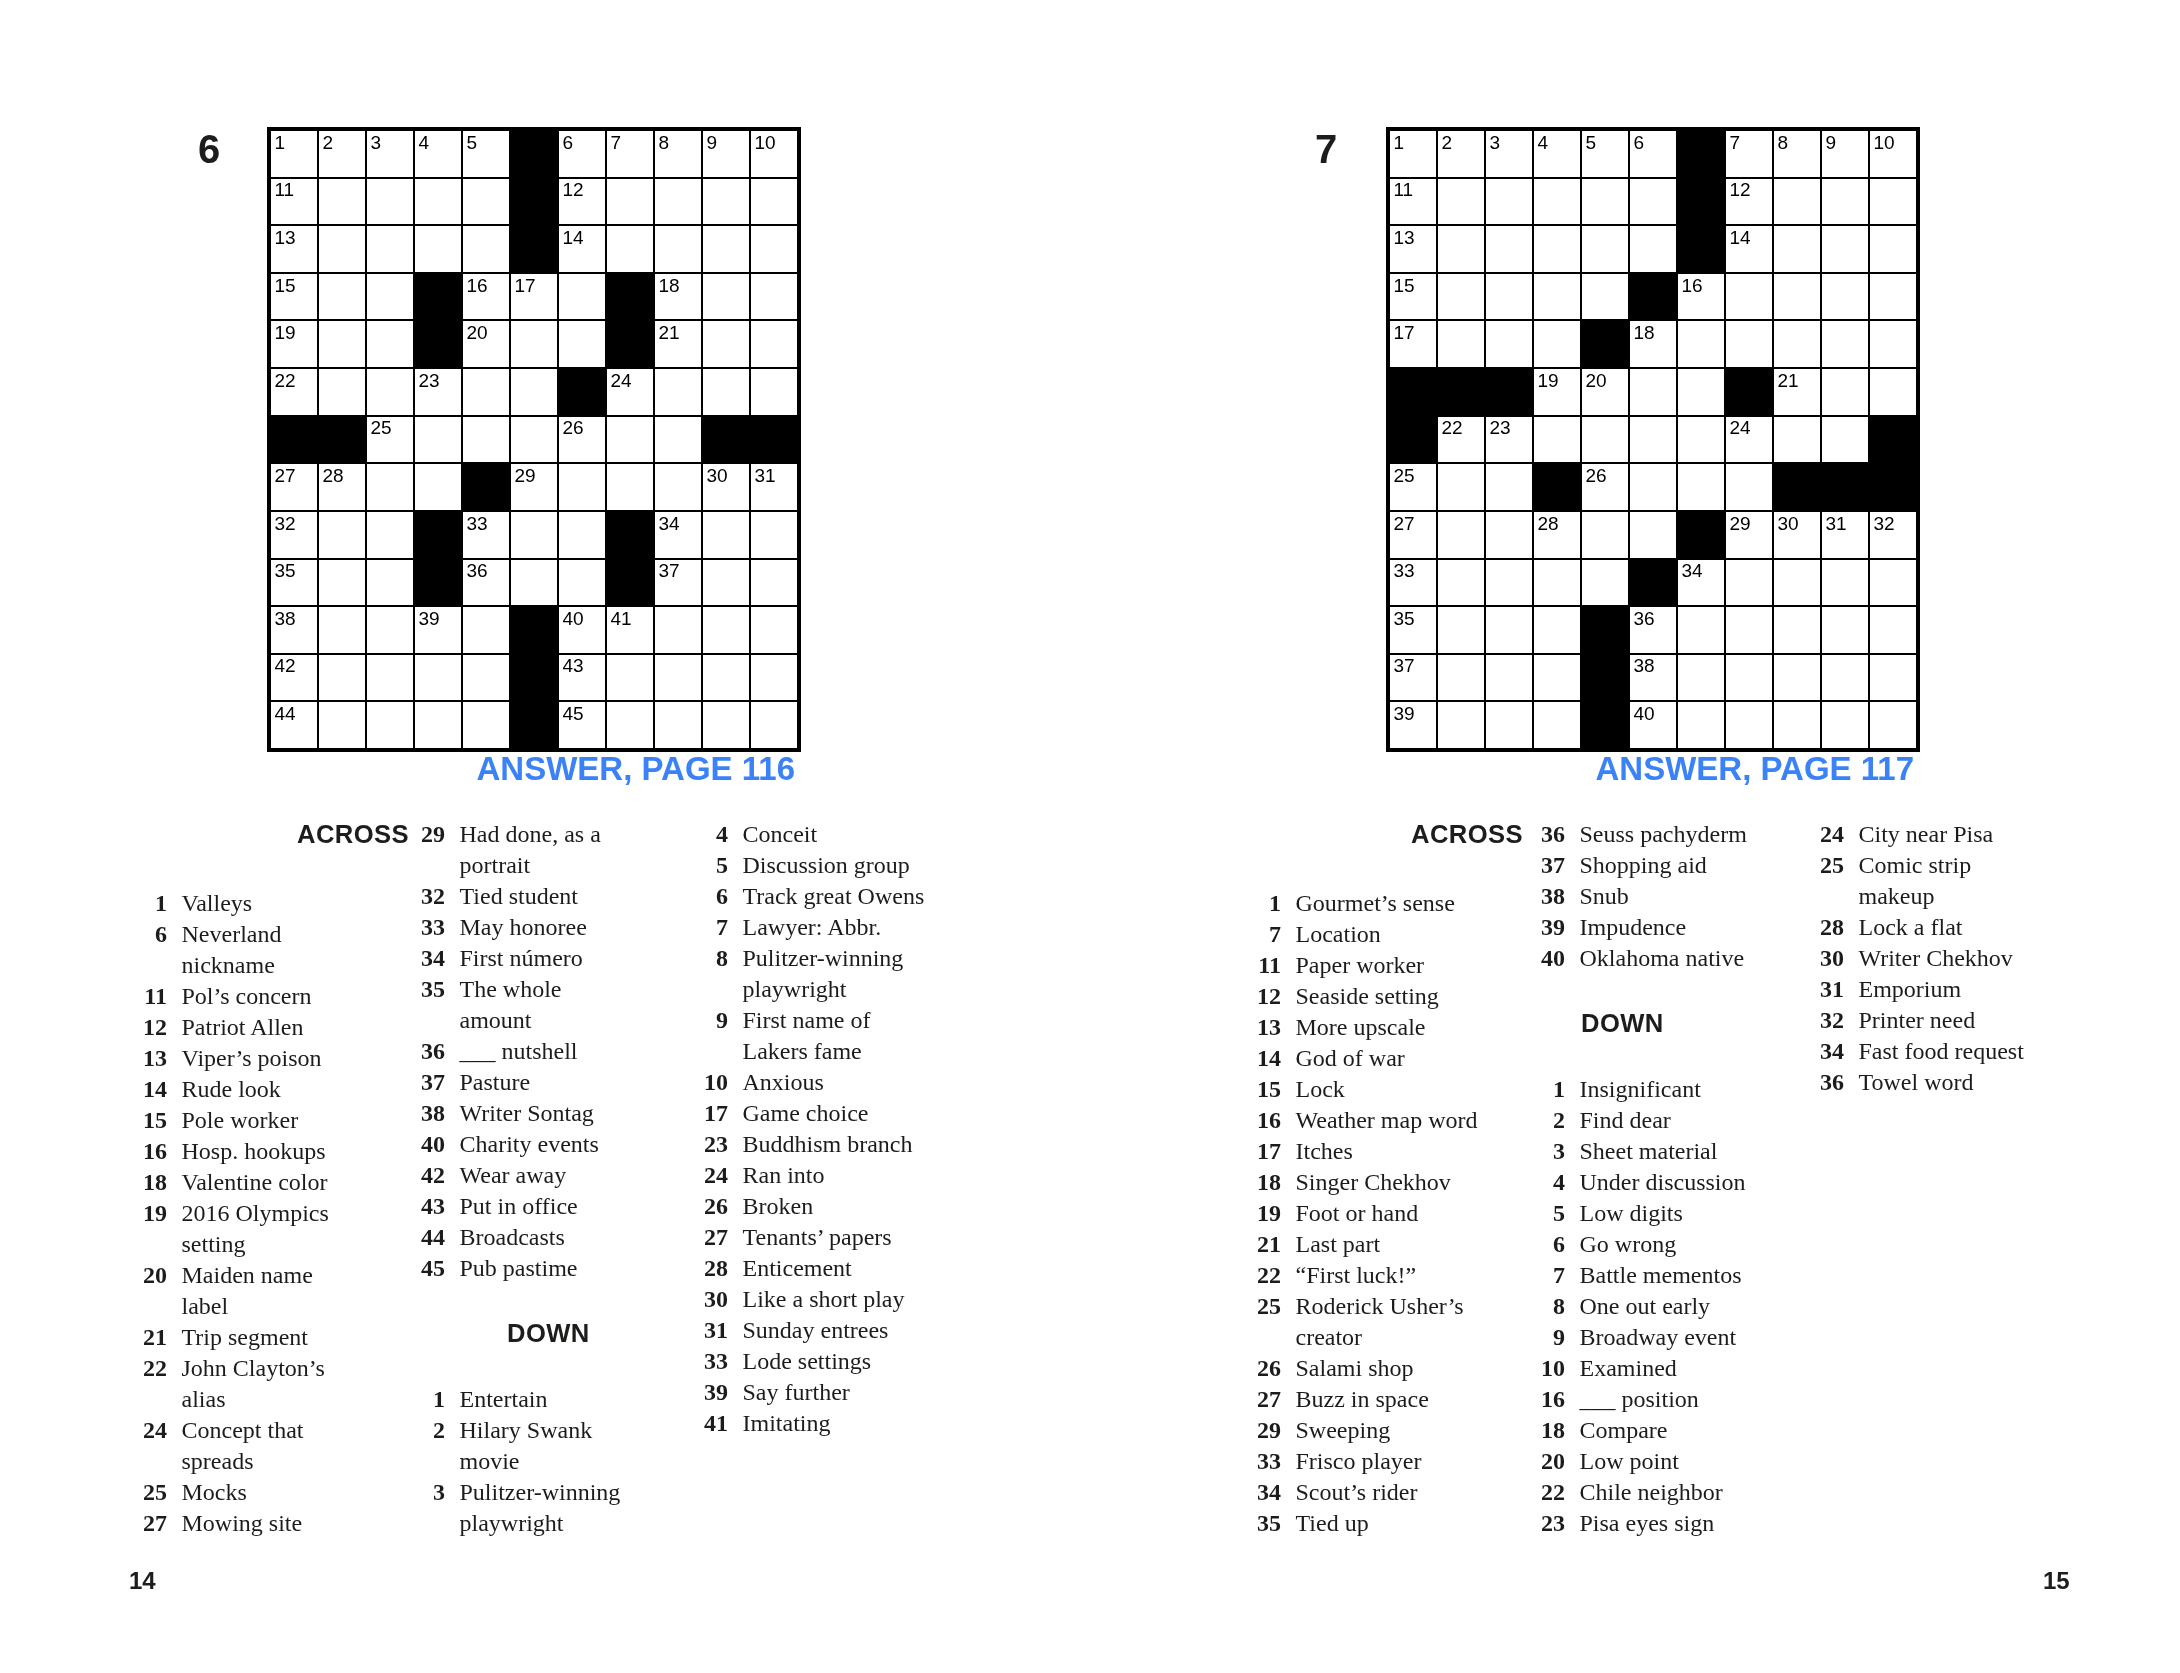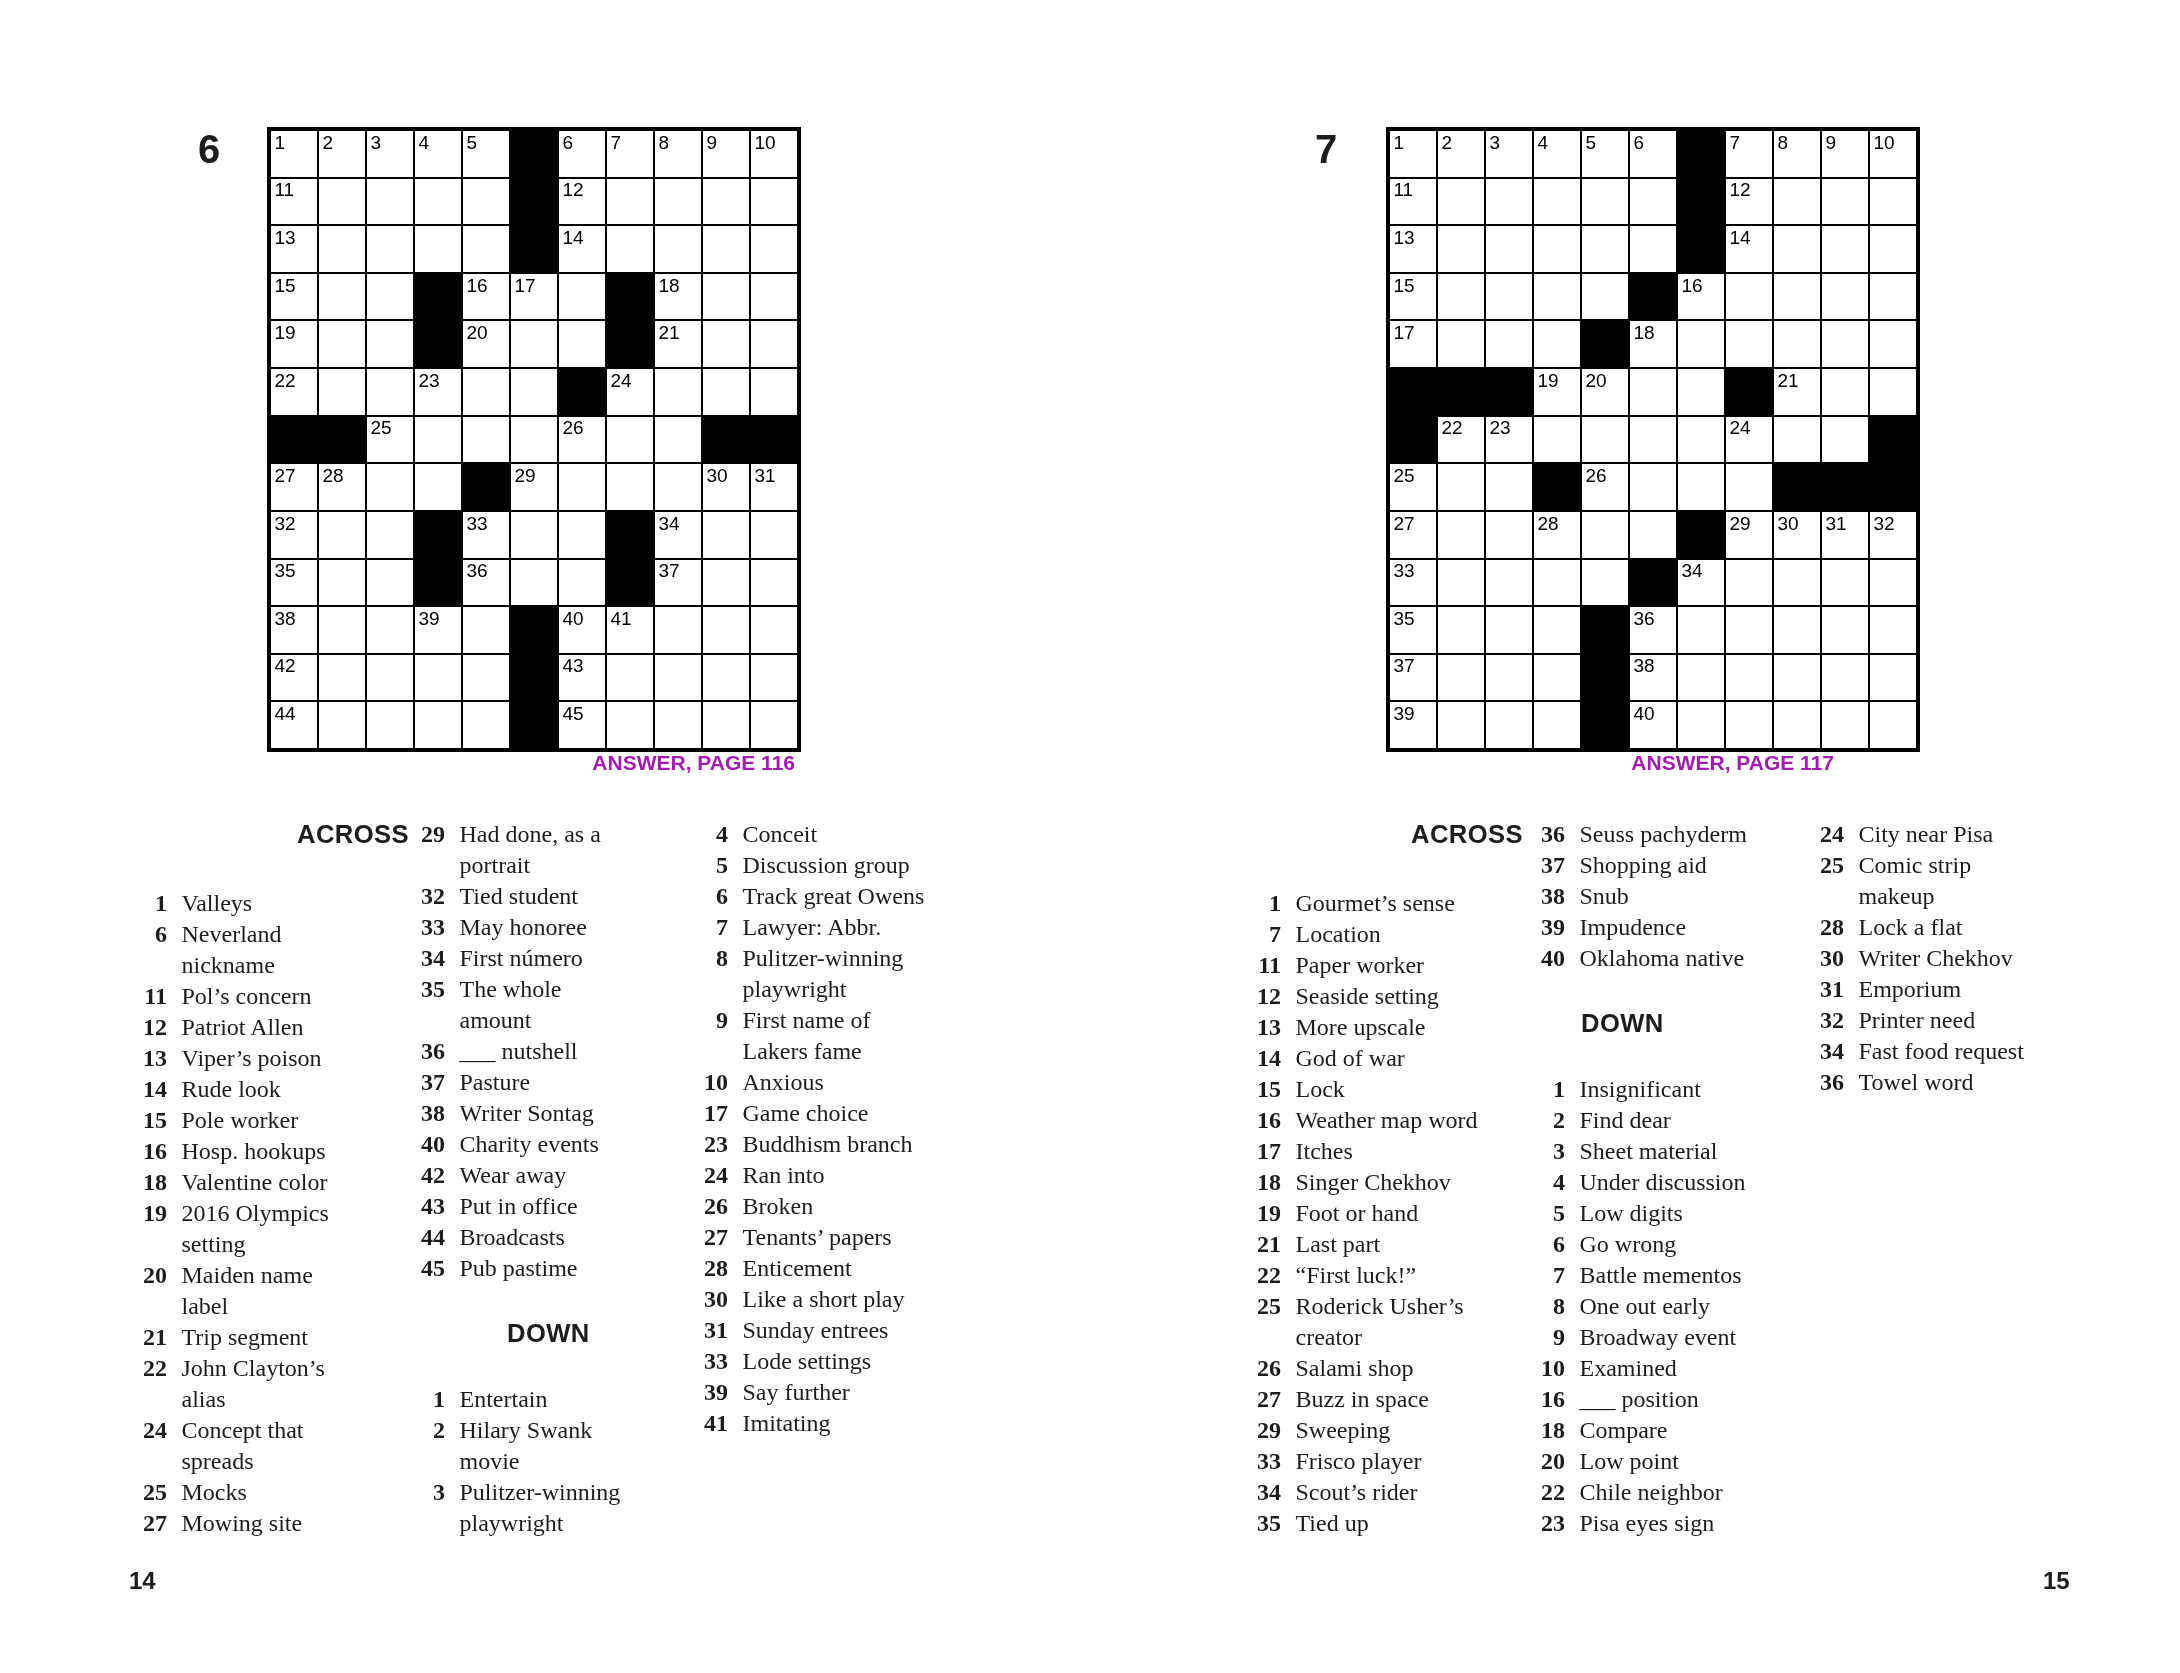--- a/index.html
+++ b/index.html
@@ -25,24 +25,24 @@
   .xw-cell { position:relative; border:0.9px solid #000; background:#fff; }
   .xw-cell.black { background:#000; }
   .xw-cell .cellnum {
     position:absolute; top:1.7px; left:3.4px;
     font-family:"Liberation Sans", sans-serif; font-size:19px; line-height:1; color:#000;
   }
 
   .answer-note {
     position:absolute; top:752px; width:528px; text-align:right;
     font-family:"Liberation Sans", sans-serif; font-weight:bold;
-    font-size:21px; color:#a21caf; line-height:1;
+    font-size:33px; color:#3b82f6; line-height:1;
   }
   #answer-note-left { left:267px; }
-  #answer-note-right { left:1306px; }
+  #answer-note-right { left:1386px; }
 
   .clue-col { position:absolute; top:819px; width:281px; }
   #l-col-1 { left:128px; }
   #l-col-2 { left:406px; }
   #l-col-3 { left:689px; }
   #r-col-1 { left:1242px; }
   #r-col-2 { left:1526px; }
   #r-col-3 { left:1805px; }
 
   .clue { display:flex; align-items:flex-start; }

